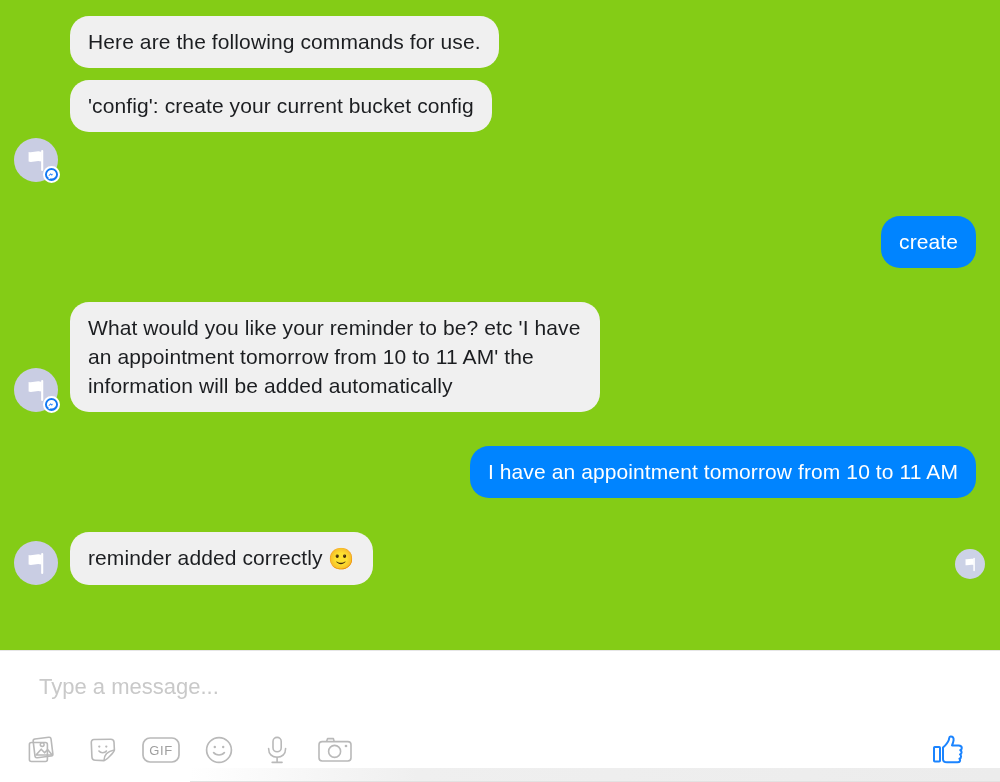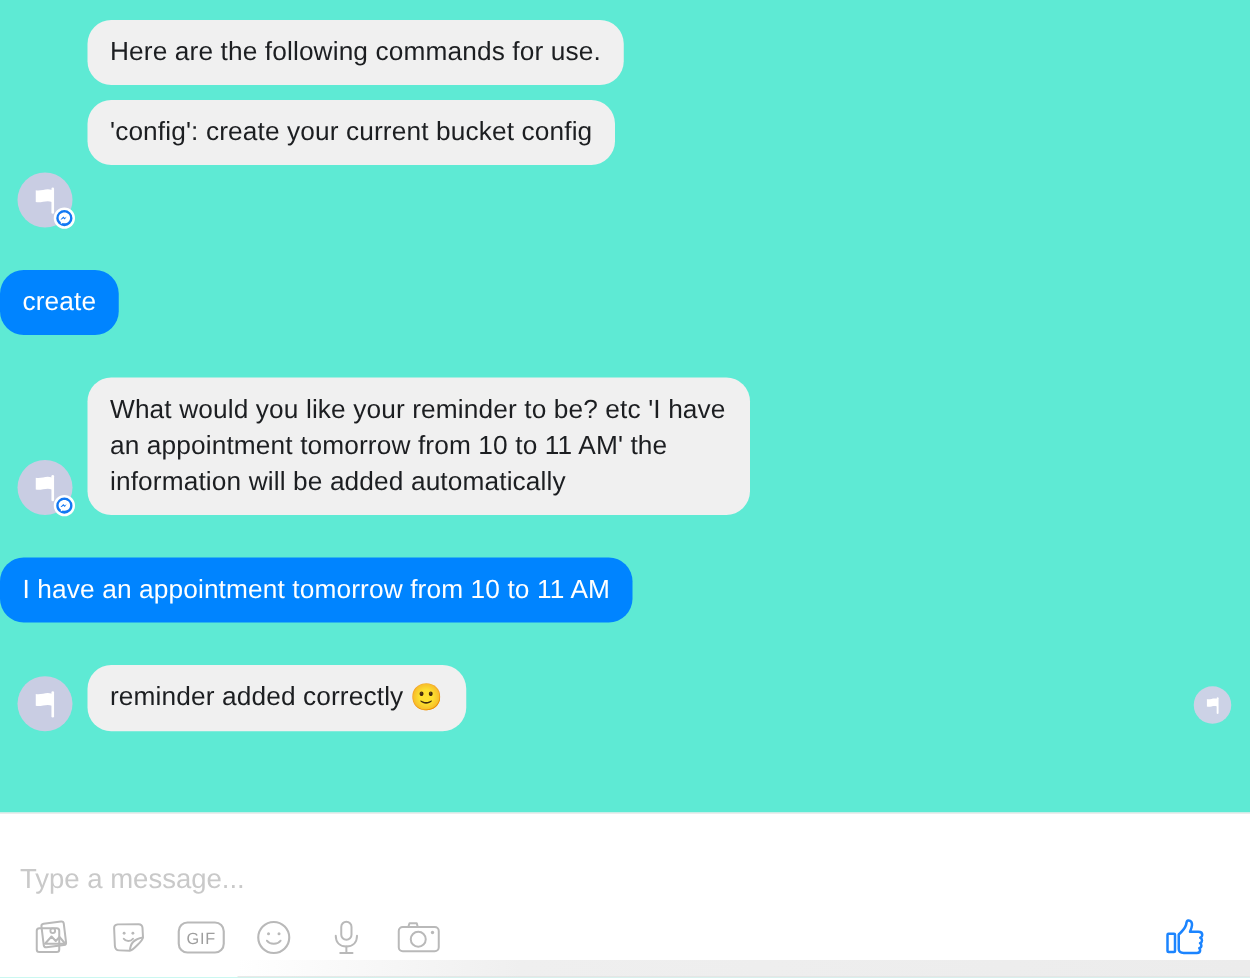--- a/index.html
+++ b/index.html
@@ -9,21 +9,21 @@
     height: 782px;
     overflow: hidden;
     background: #ffffff;
     font-family: "Liberation Sans", sans-serif;
   }
 
   #app {
     position: relative;
     width: 1000px;
     height: 782px;
-    background: #5eead4;
+    background: #84cc16;
     display: flex;
     flex-direction: column;
   }
 
   
   .thread {
     position: relative;
     flex: 0 0 650px;
     height: 650px;
     padding: 0;
@@ -35,21 +35,21 @@
     width: 100%;
   }
 
   .row {
     display: flex;
     align-items: flex-end;
     width: 100%;
     padding: 0 40px 0 0;
   }
   .row.left  { justify-content: flex-start; }
-  .row.right { justify-content: flex-start; padding-right: 44px; }
+  .row.right { justify-content: flex-end; padding-right: 24px; }
 
   
   .avatar-slot {
     flex: 0 0 70px;
     width: 70px;
     height: 1px;
   }
   .avatar-slot.has-avatar {
     height: 44px;
     position: relative;
@@ -136,21 +136,22 @@
     display: flex;
     flex-direction: column;
     justify-content: flex-start;
     padding-top: 22px;
   }
 
   .input-line {
     padding: 0 16px;
     height: 44px;
     display: flex;
-    align-items: flex-end;
+    align-items: flex-start;
+    margin-left: 23px;
   }
   .msg-input {
     border: none;
     outline: none;
     background: transparent;
     font-family: "Liberation Sans", sans-serif;
     font-size: 22px;
     line-height: 28px;
     color: #1c1e21;
     width: 100%;

